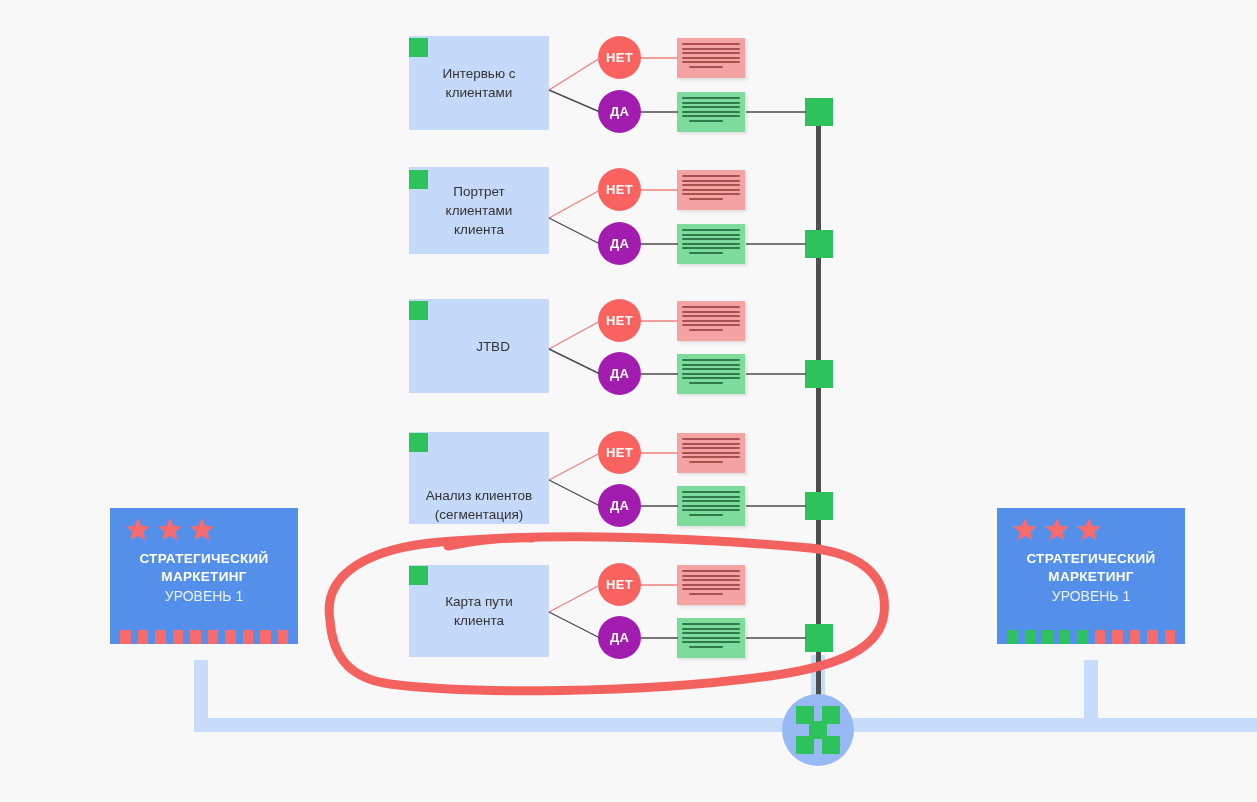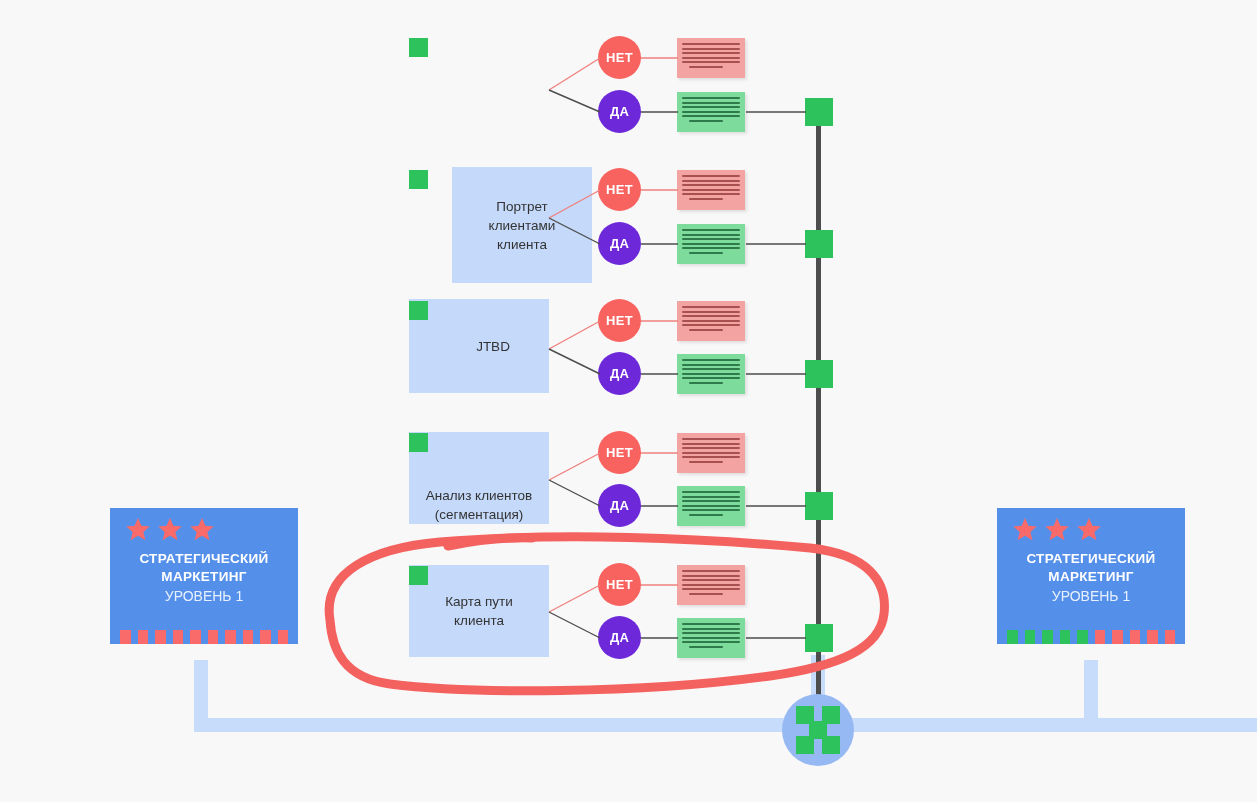--- a/index.html
+++ b/index.html
@@ -110,21 +110,21 @@
     border-radius: 50%;
     color: #ffffff;
     font-size: 13px;
     font-weight: bold;
     display: flex;
     align-items: center;
     justify-content: center;
     letter-spacing: .3px;
   }
   .pill.no  { background: #f8625f; }
-  .pill.yes { background: #6d28d9; }
+  .pill.yes { background: #a21caf; }
 
   .note {
     position: absolute;
     width: 68px;
     height: 40px;
     box-sizing: border-box;
     padding: 5px 5px 0 5px;
     box-shadow: 2px 2px 3px rgba(0,0,0,.10);
   }
   .note.red   { background: #f4a3a3; }
@@ -283,20 +283,26 @@
 
     <line x1="549" y1="612" x2="600" y2="585" stroke="#f1807e" stroke-width="1.4"></line>
     <line x1="549" y1="612" x2="600" y2="638" stroke="#4d4d4d" stroke-width="1.4"></line>
     <line x1="641" y1="585" x2="678" y2="585" stroke="#f1807e" stroke-width="1.4"></line>
     <line x1="641" y1="638" x2="678" y2="638" stroke="#4d4d4d" stroke-width="1.4"></line>
     <line x1="746" y1="638" x2="806" y2="638" stroke="#4d4d4d" stroke-width="1.4"></line>
   </svg>
 
   <div class="spine" style="left:816px; top:100px; height:600px;"></div>
 
+  <div class="task-card" style="left:409px; top:36px; height:94px;">
+    <div>
+      <div>Интервью с</div>
+      <div>клиентами</div>
+    </div>
+  </div>
   <div class="task-flag" style="left:409px; top:38px;"></div>
   <div class="pill no" style="left:598px; top:36px;">НЕТ</div>
   <div class="pill yes" style="left:598px; top:90px;">ДА</div>
   <div class="note red" style="left:677px; top:38px;">
     <div class="ln"></div>
     <div class="ln"></div>
     <div class="ln"></div>
     <div class="ln"></div>
     <div class="ln"></div>
     <div class="ln short"></div>
@@ -304,21 +310,21 @@
   <div class="note green" style="left:677px; top:92px;">
     <div class="ln"></div>
     <div class="ln"></div>
     <div class="ln"></div>
     <div class="ln"></div>
     <div class="ln"></div>
     <div class="ln short"></div>
   </div>
   <div class="spine-node" style="left:805px; top:98px;"></div>
 
-  <div class="task-card" style="left:409px; top:167px; height:116px;margin-left:43px;">
+  <div class="task-card" style="left:409px; top:167px; height:87px;">
     <div>
       <div>Портрет</div>
       <div>клиентами</div>
       <div>клиента</div>
     </div>
   </div>
   <div class="task-flag" style="left:409px; top:170px;"></div>
   <div class="pill no" style="left:598px; top:168px;">НЕТ</div>
   <div class="pill yes" style="left:598px; top:222px;">ДА</div>
   <div class="note red" style="left:677px; top:170px;">

